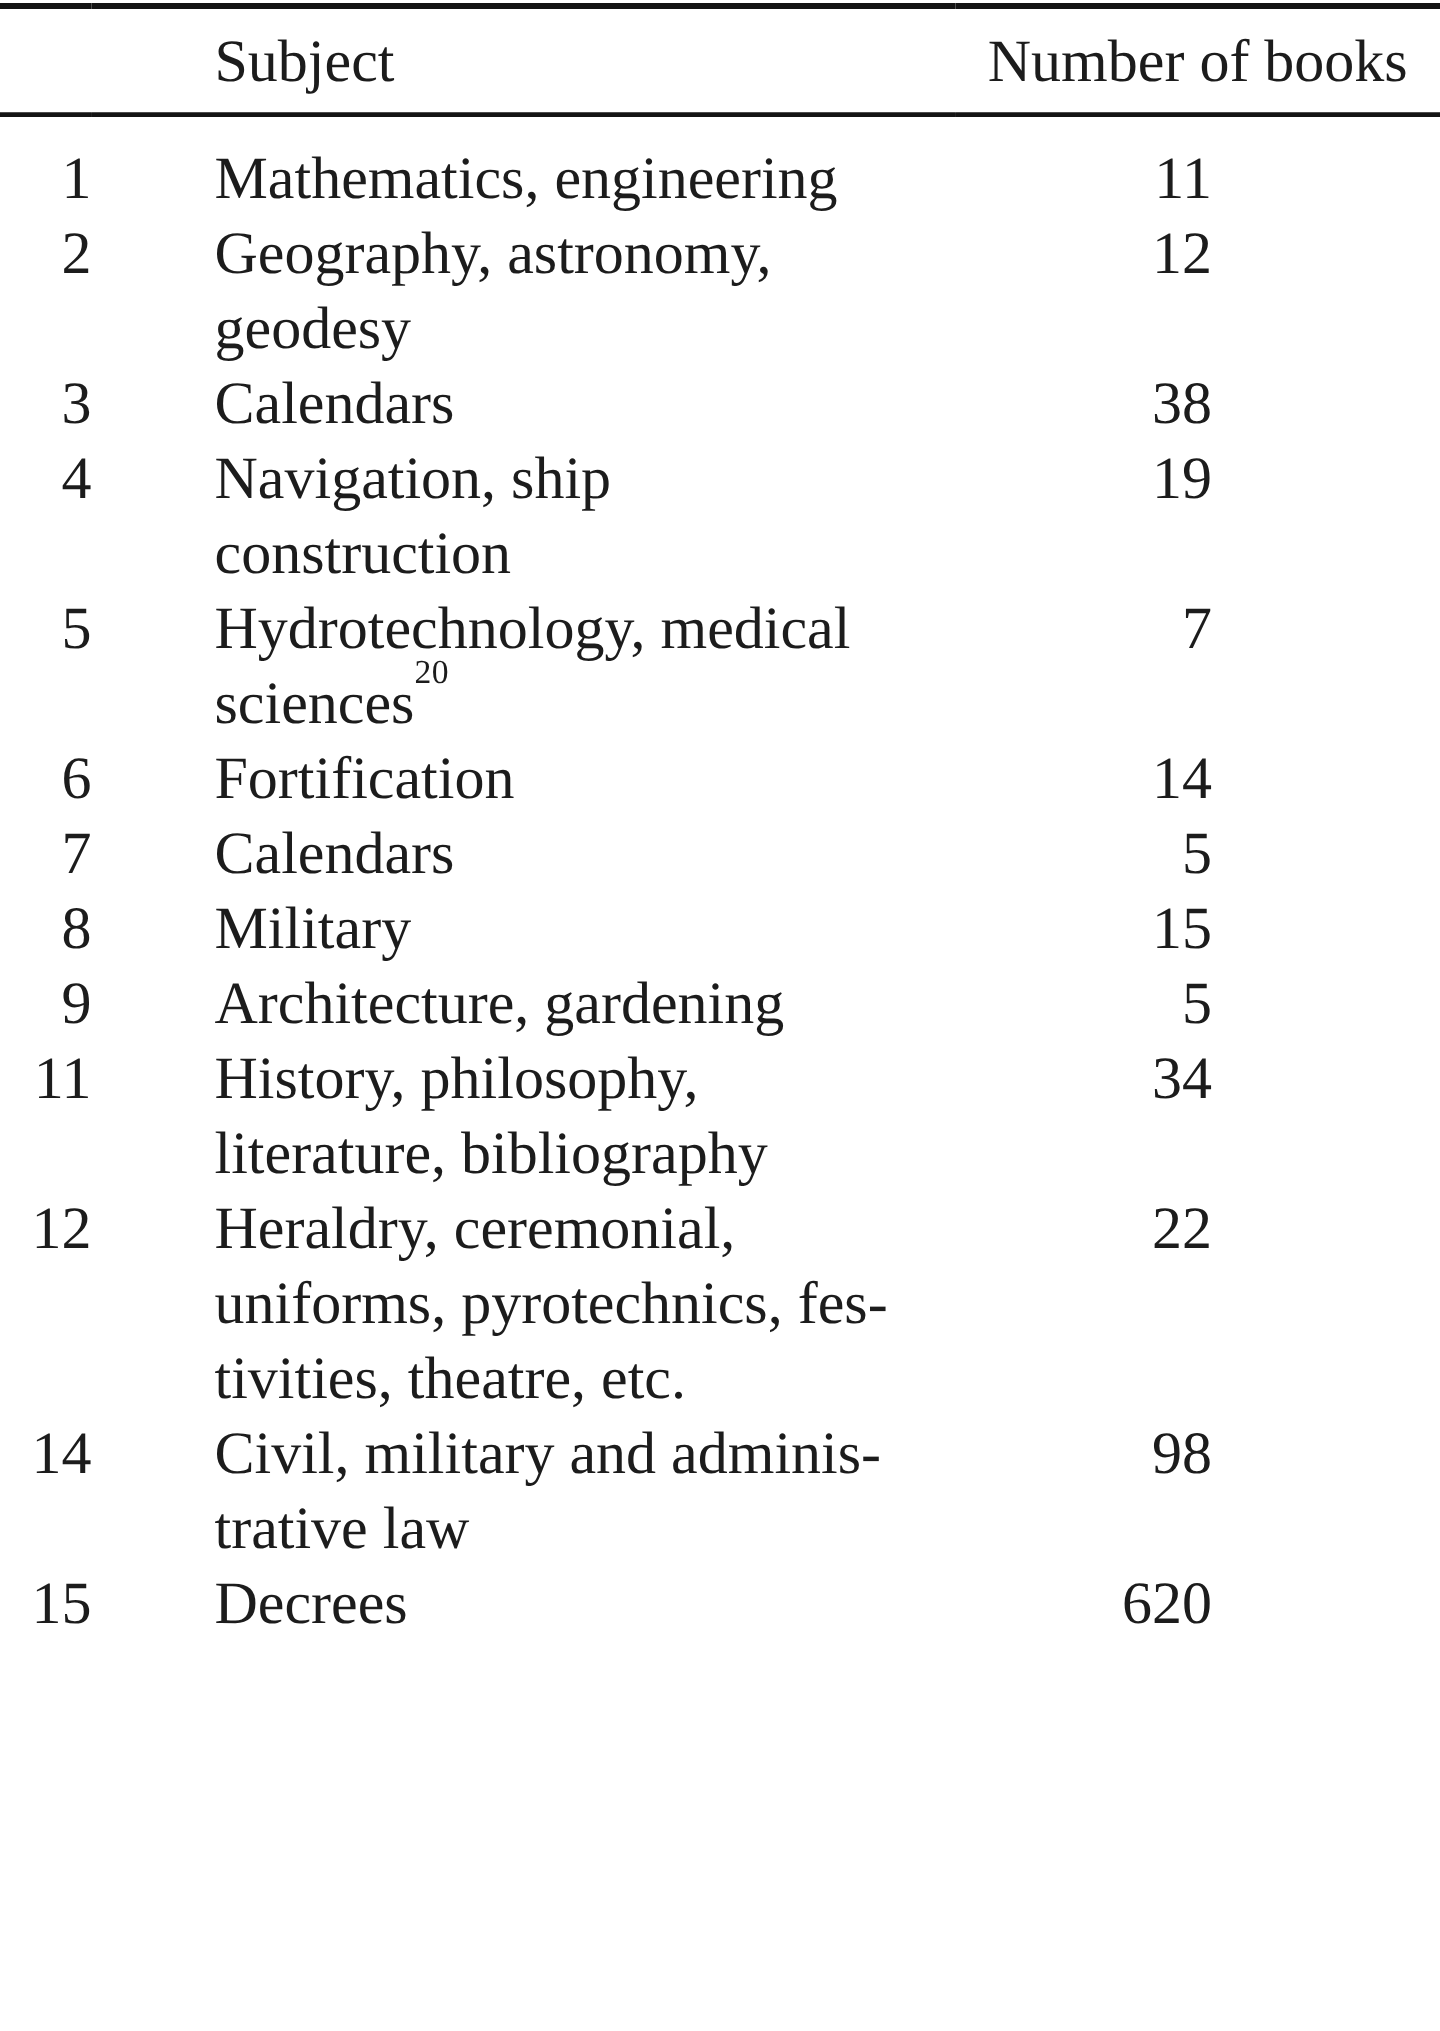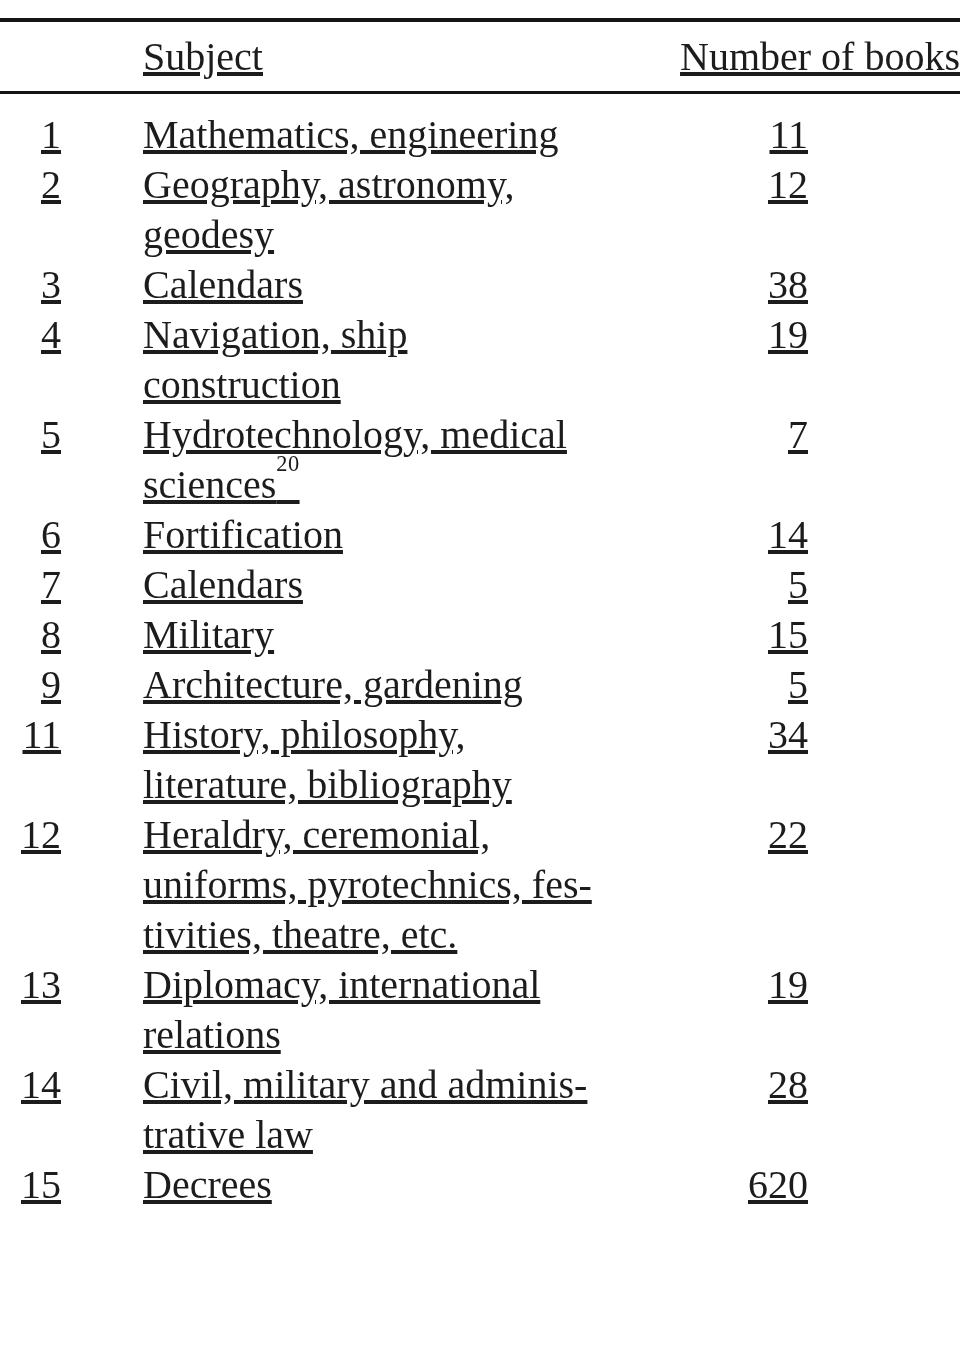--- a/index.html
+++ b/index.html
@@ -11,25 +11,24 @@
     width: 960px;
     height: 1354px;
     overflow: hidden;
     font-family: "Liberation Serif", "DejaVu Serif", serif;
     font-size: 40px;
     line-height: 50px;
     color: #1c1c1c;
   }
   table.subjects-table {
     width: 960px;
-    margin-top: 18px;
+    margin-top: 2px;
     border-collapse: collapse;
     table-layout: fixed;
     border-top: 4px solid #141414;
-    text-decoration: underline;
   }
   thead tr {
     border-bottom: 3px solid #141414;
   }
   th, td {
     font-weight: normal;
     vertical-align: top;
     padding: 0;
     white-space: nowrap;
     overflow: visible;
@@ -41,21 +40,21 @@
   tbody tr.first-row td {
     padding-top: 16px;
   }
   .col-idx   { text-align: right; }
   .col-subject {
     text-align: left;
     padding-left: 82px;
   }
   .col-books { text-align: right; }
   .col-books-header {
-    text-align: right;
+    text-align: center;
   }
   .col-spacer { }
   sup.fn {
     font-size: 0.56em;
     line-height: 0;
     position: relative;
     top: -0.55em;
     letter-spacing: 0.02em;
   }
 </style>
@@ -149,31 +148,25 @@
     <td class="col-spacer"></td>
   </tr>
 
   <tr class="data-row">
     <td class="col-idx">12</td>
     <td class="col-subject">Heraldry, ceremonial,<br>uniforms, pyrotechnics, fes-<br>tivities, theatre, etc.</td>
     <td class="col-books">22</td>
     <td class="col-spacer"></td>
   </tr>
 
-  <tr class="data-row">
-    <td class="col-idx">13</td>
-    <td class="col-subject">Diplomacy, international<br>relations</td>
-    <td class="col-books">19</td>
-    <td class="col-spacer"></td>
-  </tr>
 
   <tr class="data-row">
     <td class="col-idx">14</td>
     <td class="col-subject">Civil, military and adminis-<br>trative law</td>
-    <td class="col-books">28</td>
+    <td class="col-books">98</td>
     <td class="col-spacer"></td>
   </tr>
 
   <tr class="data-row">
     <td class="col-idx">15</td>
     <td class="col-subject">Decrees</td>
     <td class="col-books">620</td>
     <td class="col-spacer"></td>
   </tr>
 

